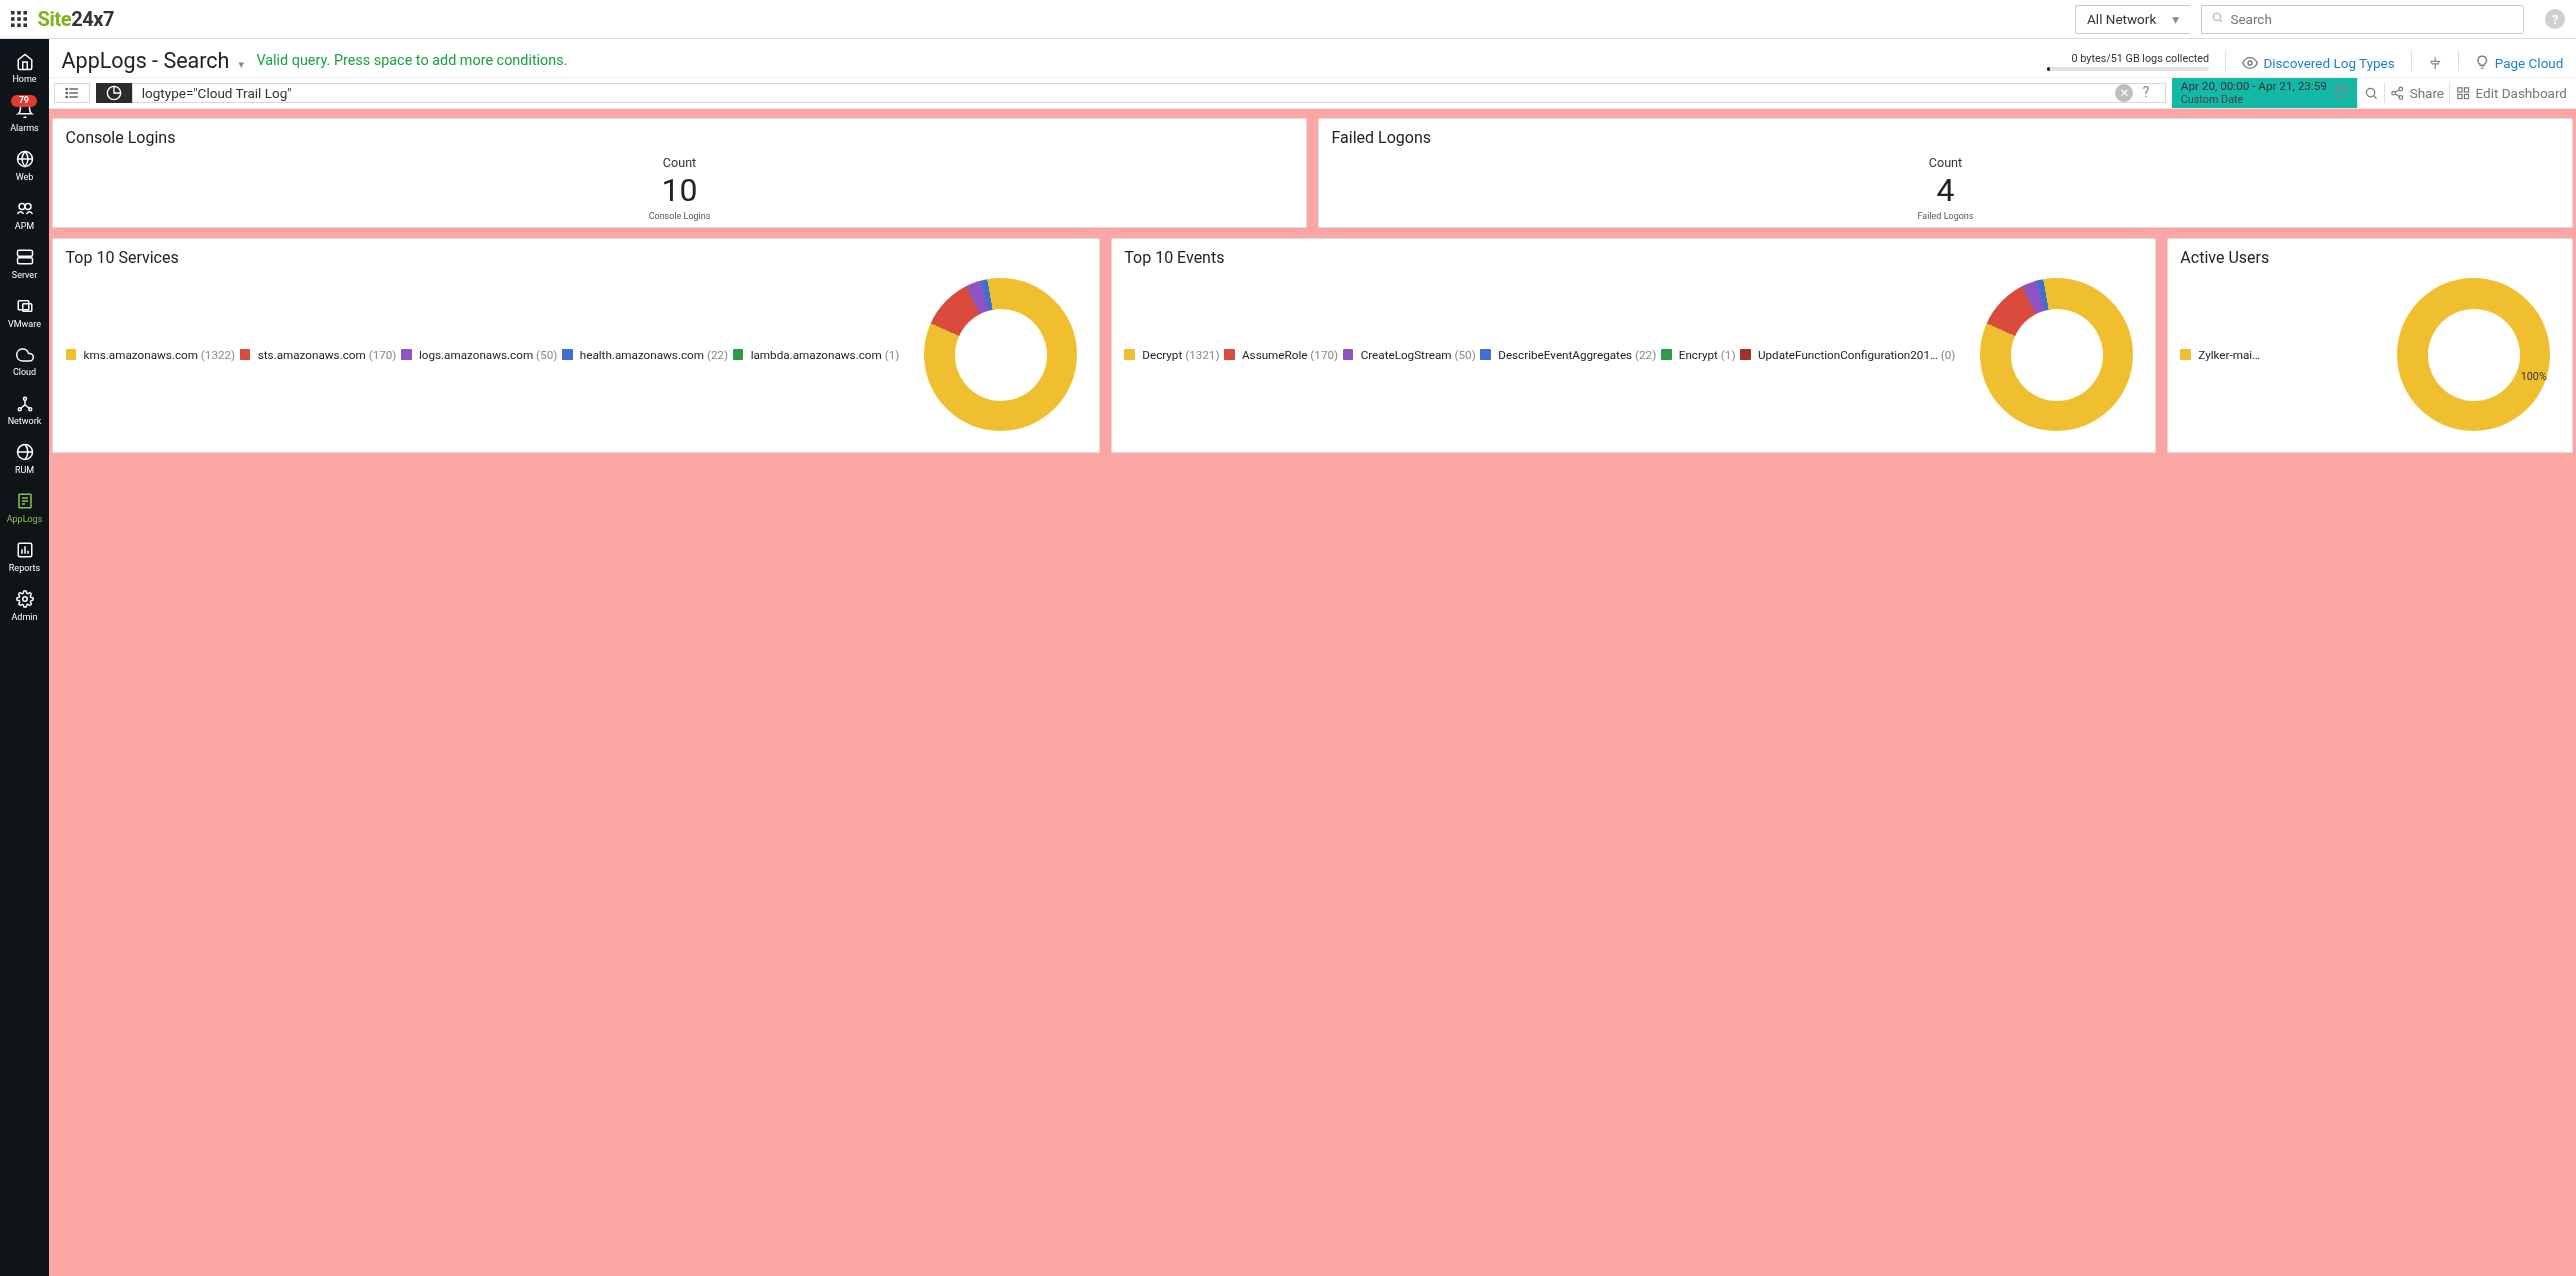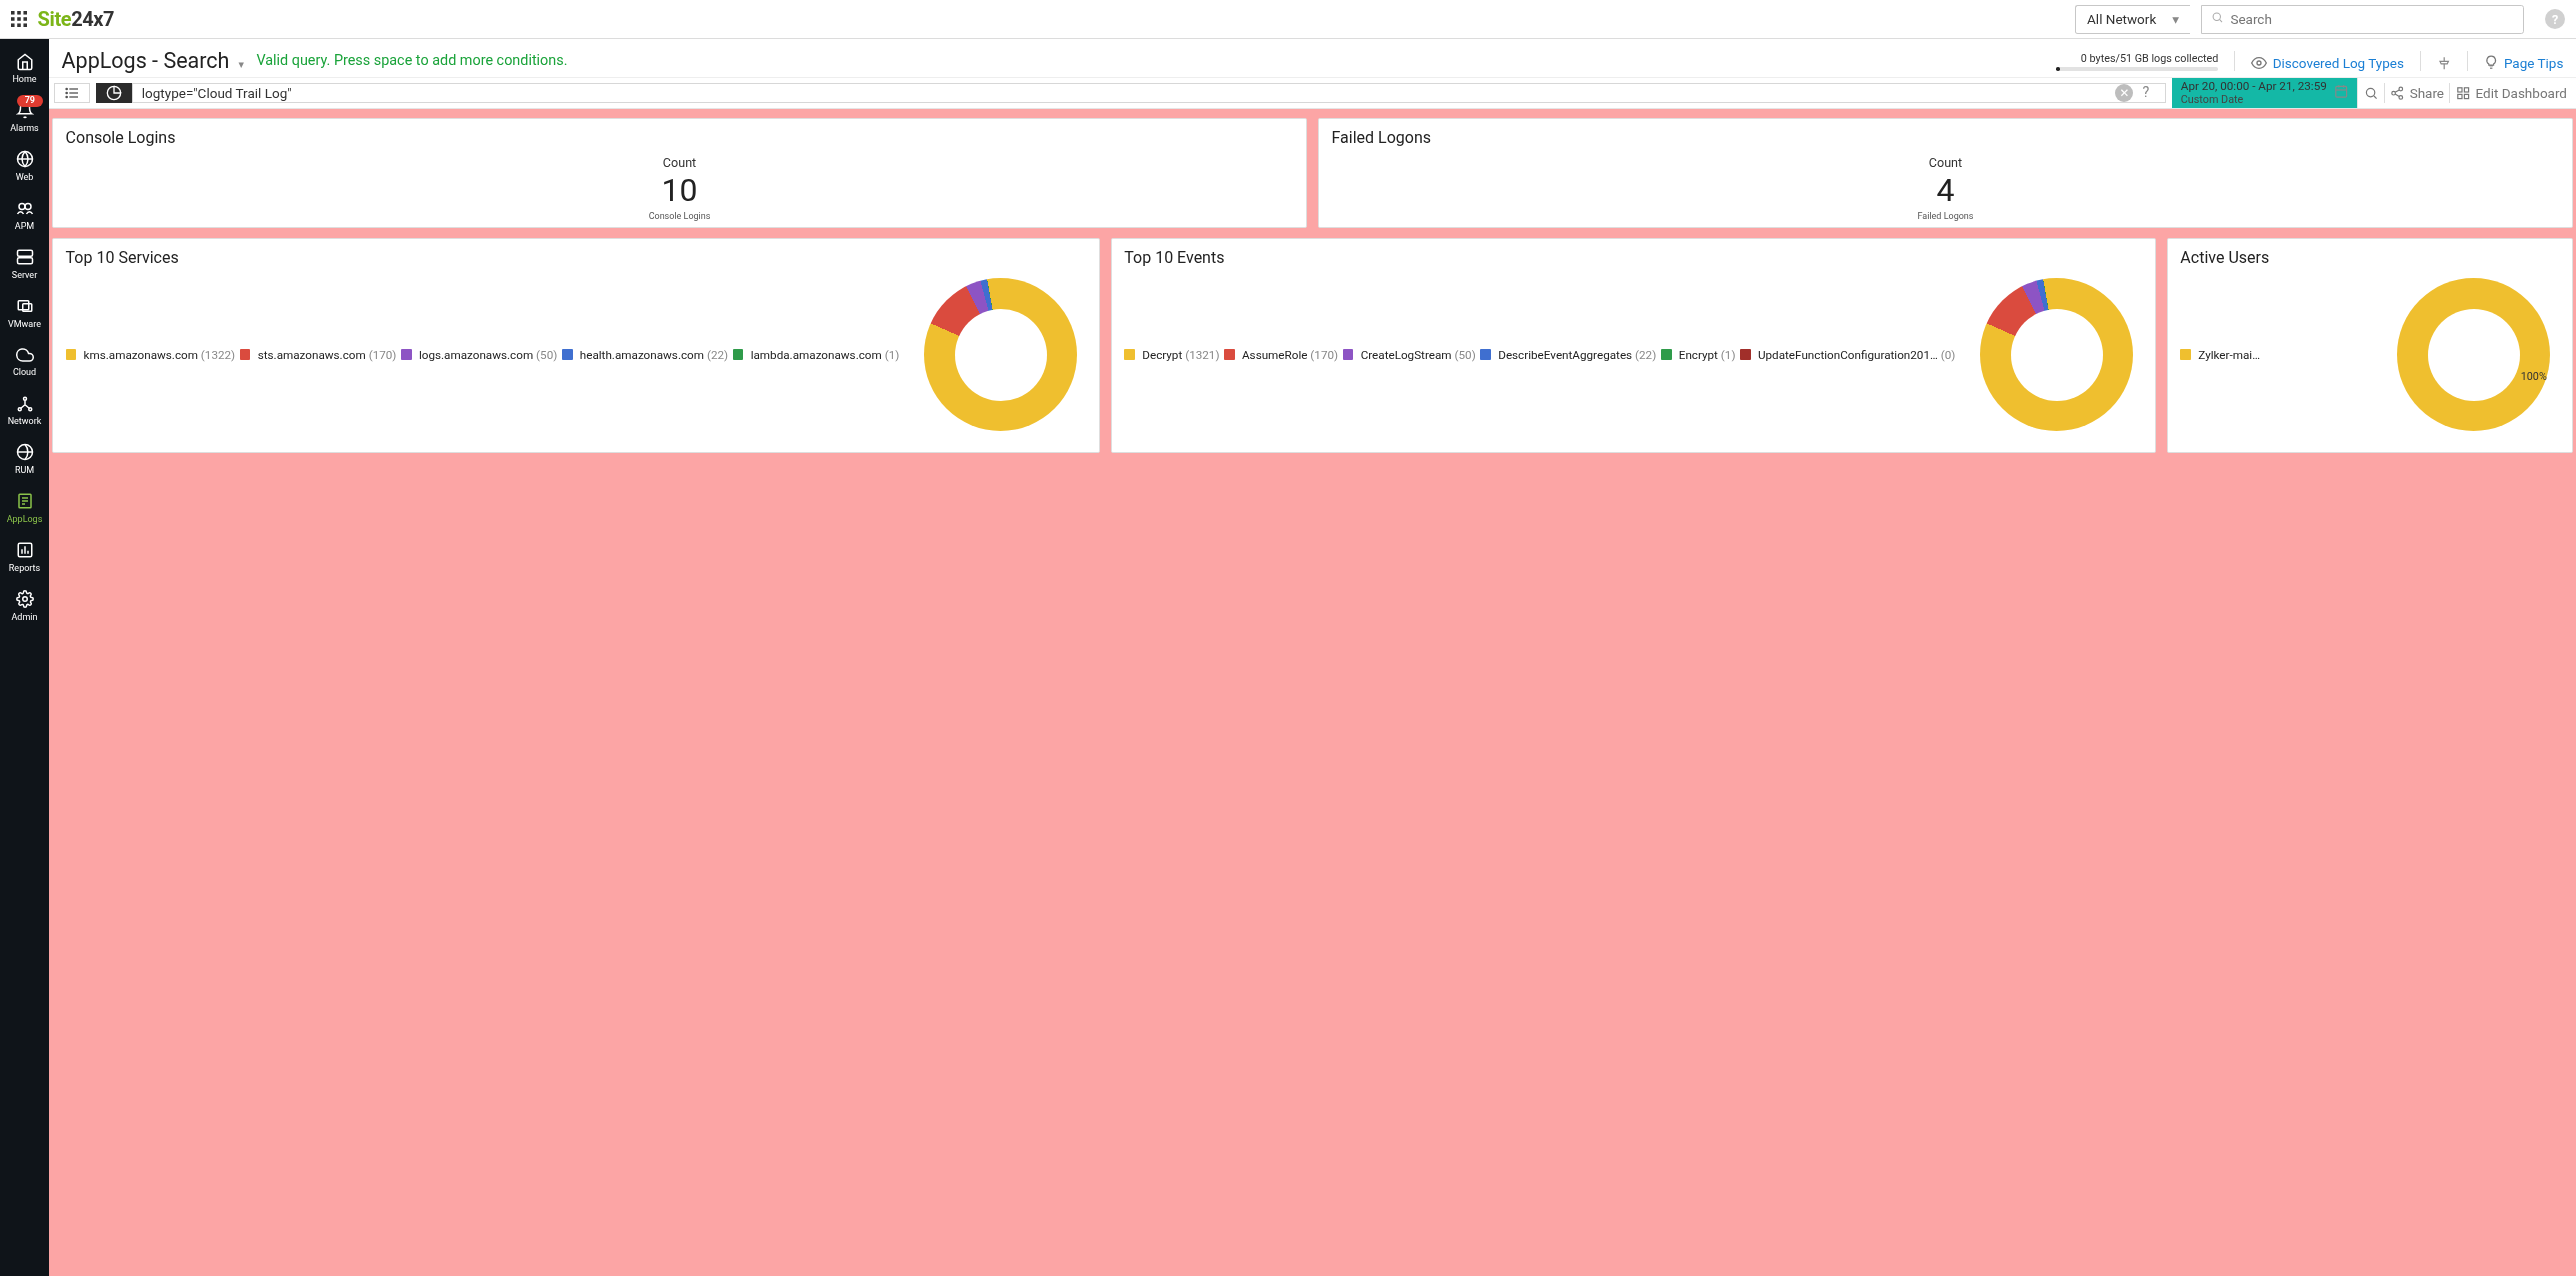--- a/index.html
+++ b/index.html
@@ -19,21 +19,21 @@
   .help-circle{width:20px;height:20px;border-radius:50%;background:#d0d0d0;color:#fff;font-weight:700;display:flex;align-items:center;justify-content:center;font-size:12.6px;margin-left:10.8px;cursor:pointer}
 
   
   .body{flex:1;display:flex;min-height:0}
   .sidenav{width:49px;background:#0f1419;display:flex;flex-direction:column;align-items:center;padding-top:5.4px;gap:1.8px}
   .nav-item{width:100%;display:flex;flex-direction:column;align-items:center;gap:2.7px;padding:7.2px 0;color:#fff;cursor:pointer;position:relative}
   .nav-item .lbl{font-size:9px}
   .nav-item.active{color:#8BC34A}
   .nav-icon{width:20px;height:20px;display:flex;align-items:center;justify-content:center}
   .nav-icon svg{width:18px;height:18px}
-  .badge{position:absolute;top:1.8px;right:6px;background:#e03b30;color:#fff;font-size:9px;border-radius:7.2px;padding:0 8px;line-height:11.7px;font-weight:600}
+  .badge{position:absolute;top:1.8px;right:12px;background:#e03b30;color:#fff;font-size:9px;border-radius:7.2px;padding:0 8px;line-height:11.7px;font-weight:600}
 
   .main{flex:1;display:flex;flex-direction:column;min-width:0}
   .page-header{display:flex;align-items:center;gap:12.6px;padding:9px 12.6px 3.6px;border-bottom:0.9px solid #eee}
   .page-title{font-size:21.5px;color:#222;font-weight:400}
   .page-title .caret{font-size:10.8px;color:#888;margin-left:3.6px}
   .query-hint{color:#1aa33a;font-size:14.4px}
 
   .header-right{margin-left:auto;display:flex;align-items:flex-end;gap:16px}
   .usage{display:flex;flex-direction:column;align-items:flex-end;gap:1.8px}
   .usage .txt{font-size:10.8px;color:#333}
@@ -277,21 +277,21 @@
         </span>
         <div class="vdiv"></div>
         <div class="hdr-link">
           <span class="hdr-ico">
             <svg width="14.4" height="14.4" viewBox="0 0 24 24" fill="none" stroke="currentColor" stroke-width="2">
                 <path d="M9 18h6"></path>
                 <path d="M10 22h4"></path>
                 <path d="M12 2a7 7 0 0 0-4 12.9V17h8v-2.1A7 7 0 0 0 12 2z"></path>
               </svg>
           </span>
-          <span>Page Tips</span>
+          <span>Page Cloud</span>
         </div>
       </div>
     </div>
 
     <div class="query-row">
       <div class="qbtn">
         <svg viewBox="0 0 24 24" fill="none" stroke="#555" stroke-width="2">
             <line x1="8" y1="6" x2="21" y2="6"></line>
             <line x1="8" y1="12" x2="21" y2="12"></line>
             <line x1="8" y1="18" x2="21" y2="18"></line>

